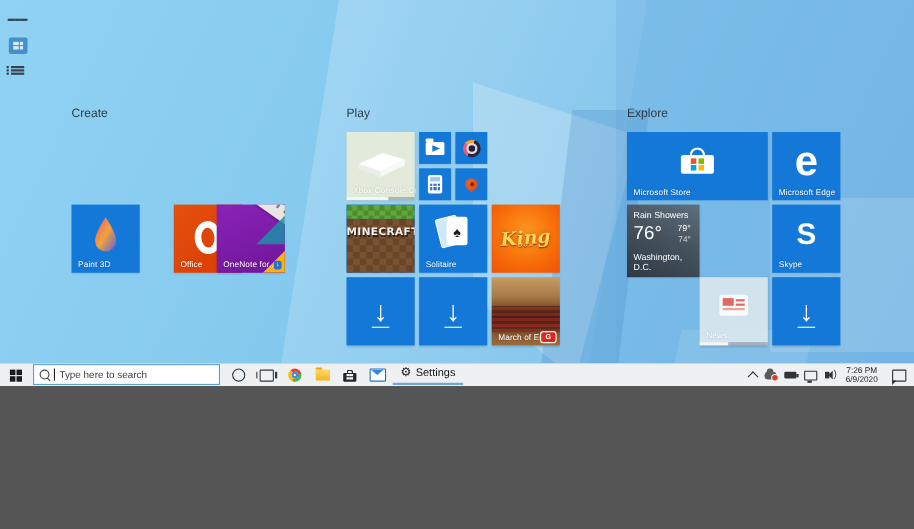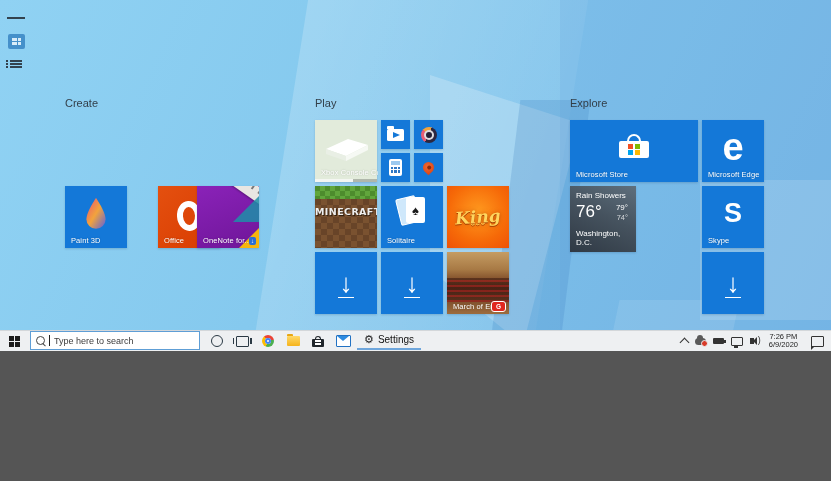--- a/index.html
+++ b/index.html
@@ -336,20 +336,38 @@
     <div class="w-hi">79°</div>
     <div class="w-lo">74°</div>
     <div class="w-loc">Washington, D.C.</div>
   </div>
 
   <div class="tile center" style="left:702px;top:186px;width:62px;height:62px;">
     <span class="bigglyph" style="font-size:27px;margin-top:-8px;">S</span>
     <div class="label">Skype</div>
   </div>
 
+  <div class="tile news" style="left:636px;top:252px;width:62px;height:62px;">
+    <div class="center" style="position:absolute;inset:0 0 12px 0;">
+      <div class="paper">
+        <div class="row">
+            <div class="blk"></div>
+            <div class="lines">
+              <i></i>
+              <i></i>
+            </div>
+          </div>
+        <div class="bot"></div>
+      </div>
+    </div>
+    <div class="label" style="bottom:5px;">News</div>
+    <div class="progress">
+        <i style="width:42%;"></i>
+      </div>
+  </div>
 
   <div class="tile center" style="left:702px;top:252px;width:62px;height:62px;">
     <span class="dl-arrow">↓</span>
     <div class="dl-base"></div>
   </div>
 
   <div class="rail-item" style="top:346px;">
     <div class="avatar-circle">
         <div class="head"></div>
         <div class="shoulders"></div>

